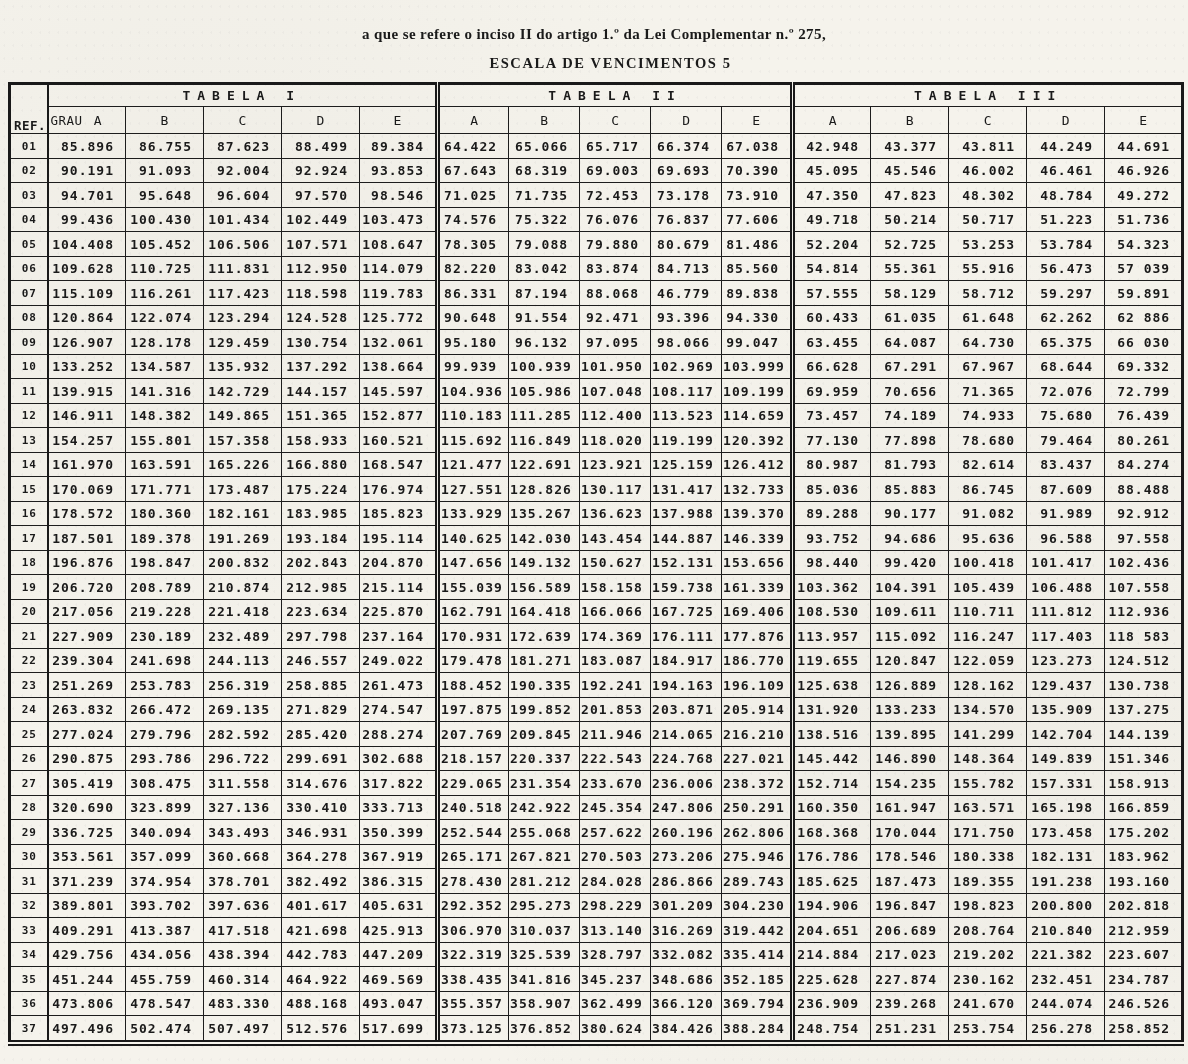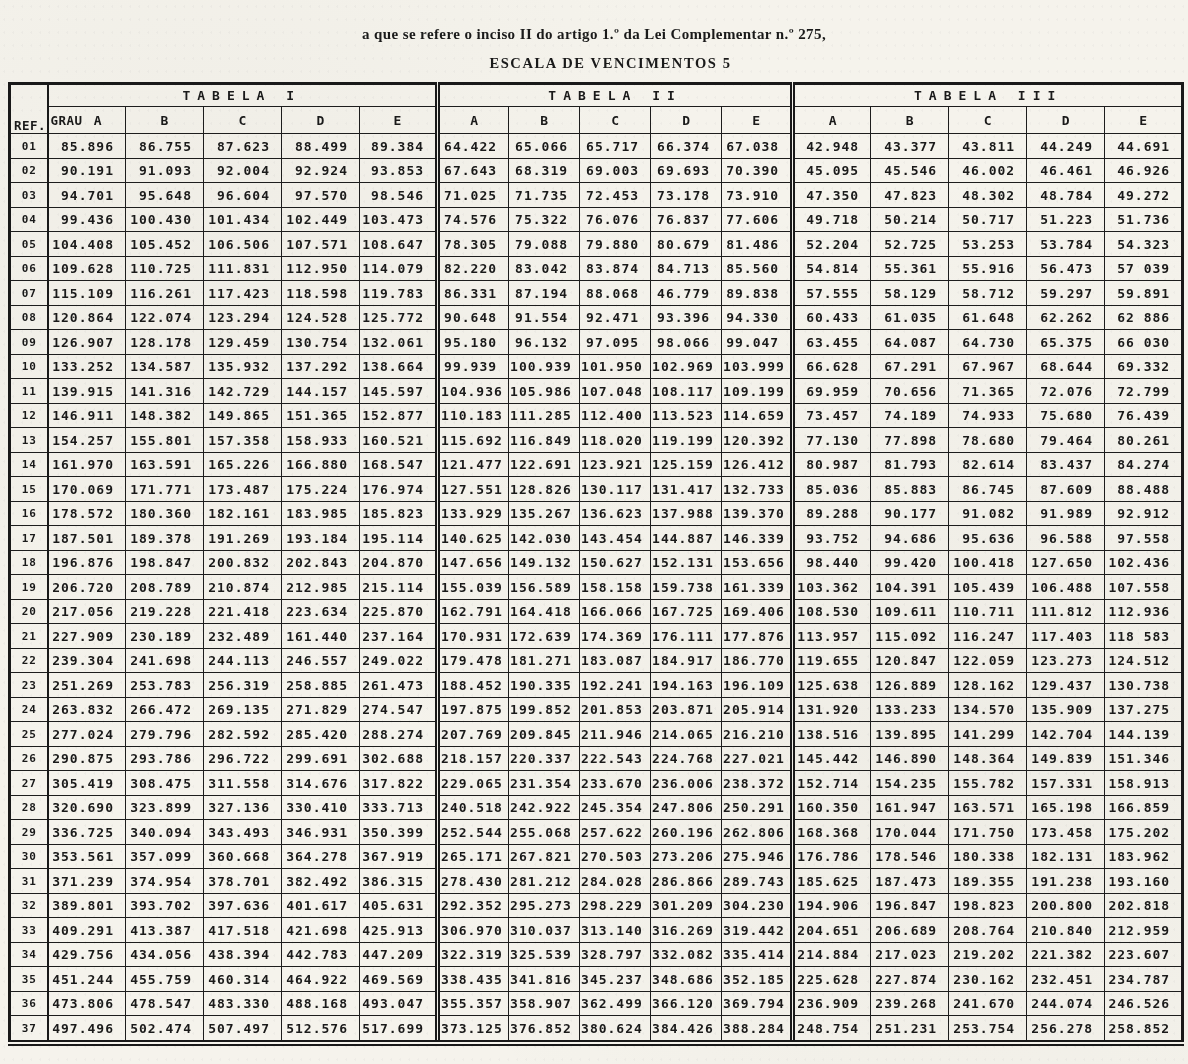--- a/index.html
+++ b/index.html
@@ -35,21 +35,21 @@
   col.c-t3 { width:78px; }
 
   th.ref-th {
     vertical-align:bottom; text-align:left; padding:0 0 0 3px;
     font-size:12.5px; font-weight:700; letter-spacing:0.5px;
     border-right:2.5px solid #191919;
   }
   tr.group-title-row { height:23px; }
   th.gtitle { font-size:13px; font-weight:700; letter-spacing:7px; text-align:center; }
   tr.col-letter-row { height:27px; }
-  tr.col-letter-row th { font-size:13px; font-weight:700; text-align:center; }
+  tr.col-letter-row th { font-size:13px; font-weight:400; text-align:center; }
   th.grau-cell { position:relative; }
   th.grau-cell .grau-label { position:absolute; left:2px; top:50%; transform:translateY(-50%); font-size:12.5px; letter-spacing:0.5px; }
   th.grau-cell .grau-letter { display:inline-block; margin-left:22px; }
 
   .gsep { border-left:5px double #191919 !important; }
 
   tbody td { height:21.5px; font-size:13px; font-weight:700; letter-spacing:1px; }
   tbody td.num { text-align:right; padding-right:11px; }
   tbody td.ref { text-align:center; padding-right:0; font-size:11px; border-right:2.5px solid #191919; }
 </style>
@@ -421,21 +421,21 @@
           <td class="num">202.843</td>
           <td class="num">204.870</td>
           <td class="num gsep">147.656</td>
           <td class="num">149.132</td>
           <td class="num">150.627</td>
           <td class="num">152.131</td>
           <td class="num">153.656</td>
           <td class="num gsep">98.440</td>
           <td class="num">99.420</td>
           <td class="num">100.418</td>
-          <td class="num">127.650</td>
+          <td class="num">101.417</td>
           <td class="num">102.436</td>
         </tr>
         <tr>
           <td class="ref">19</td>
           <td class="num">206.720</td>
           <td class="num">208.789</td>
           <td class="num">210.874</td>
           <td class="num">212.985</td>
           <td class="num">215.114</td>
           <td class="num gsep">155.039</td>
@@ -465,21 +465,21 @@
           <td class="num">109.611</td>
           <td class="num">110.711</td>
           <td class="num">111.812</td>
           <td class="num">112.936</td>
         </tr>
         <tr>
           <td class="ref">21</td>
           <td class="num">227.909</td>
           <td class="num">230.189</td>
           <td class="num">232.489</td>
-          <td class="num">161.440</td>
+          <td class="num">297.798</td>
           <td class="num">237.164</td>
           <td class="num gsep">170.931</td>
           <td class="num">172.639</td>
           <td class="num">174.369</td>
           <td class="num">176.111</td>
           <td class="num">177.876</td>
           <td class="num gsep">113.957</td>
           <td class="num">115.092</td>
           <td class="num">116.247</td>
           <td class="num">117.403</td>

